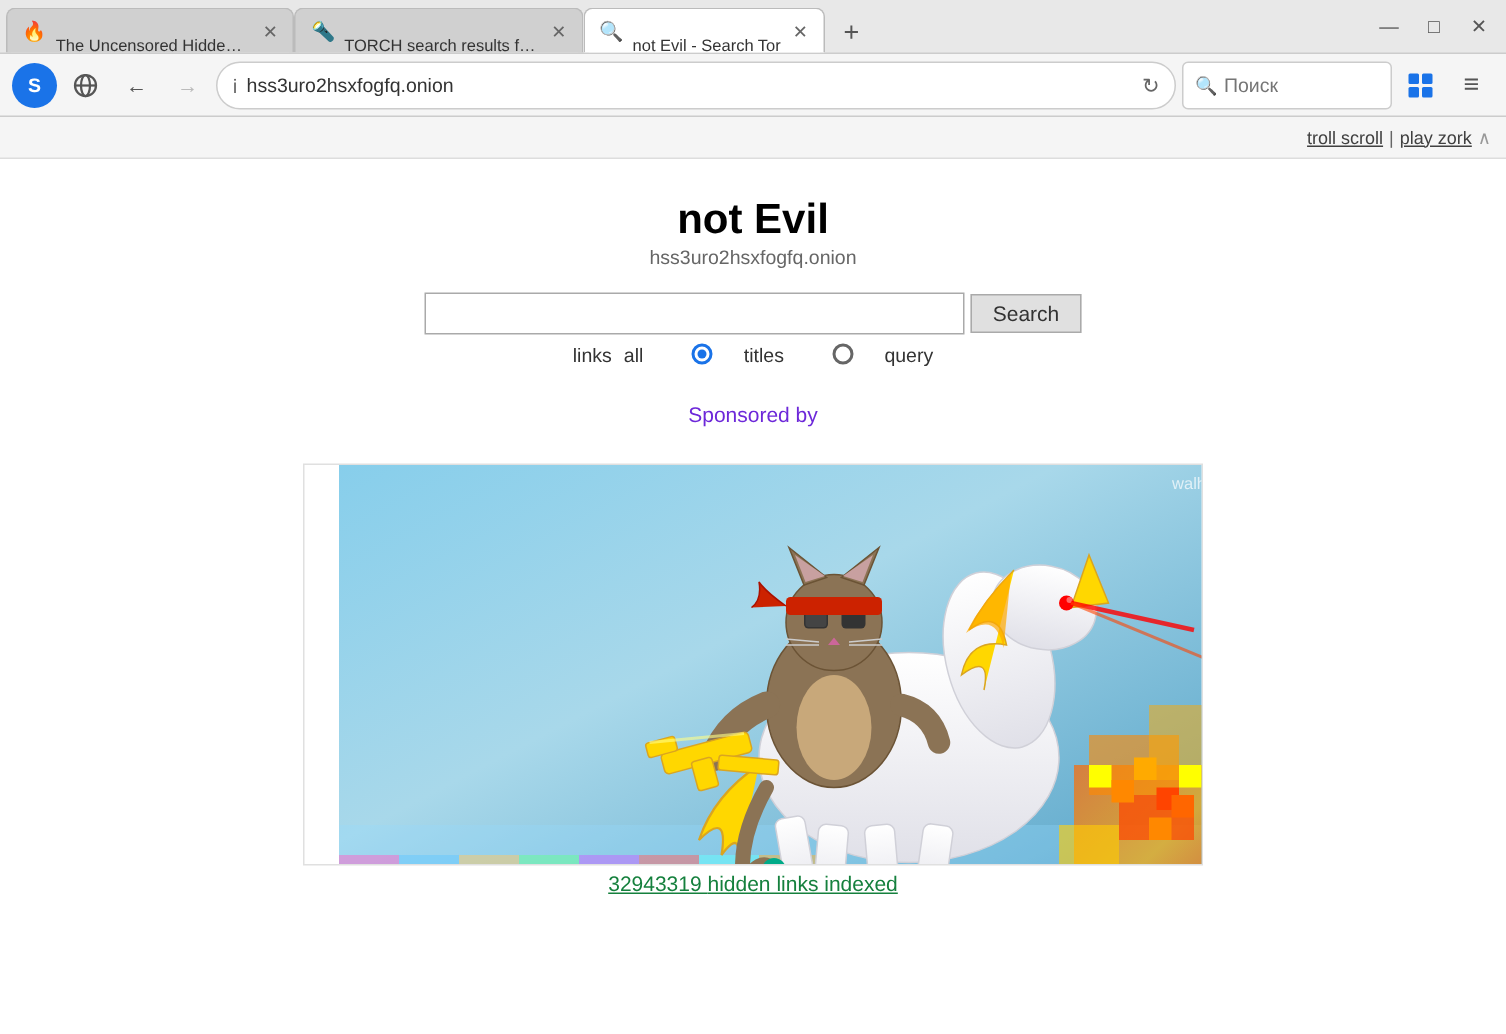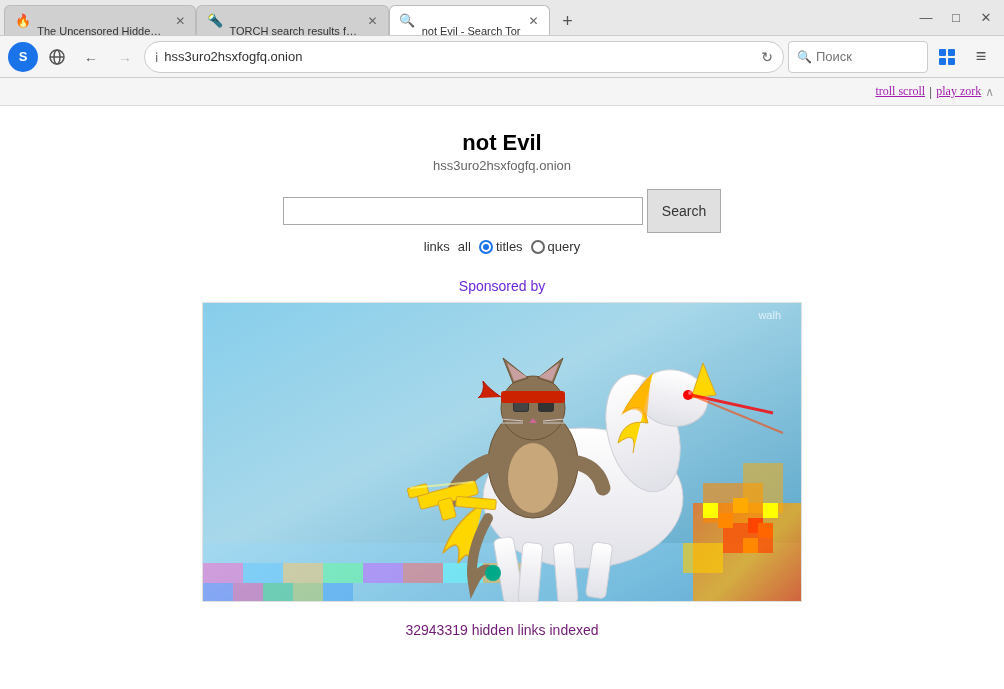--- a/index.html
+++ b/index.html
@@ -151,24 +151,23 @@
       background: #f5f5f5;
       border-bottom: 1px solid #ddd;
       display: flex;
       align-items: center;
       padding: 0 10px;
       gap: 4px;
       justify-content: flex-end;
     }
     .bookmark-link {
       font-size: 12px;
-      color: #a21caf;
+      color: #404040;
       text-decoration: underline;
       cursor: pointer;
-      font-family: Liberation Serif, serif;
     }
     .bookmark-sep { font-size: 12px; color: #666; }
     .scroll-btn {
       font-size: 12px; color: #999; cursor: pointer;
     }
 
     
     .page-content {
       flex: 1;
       background: white;
@@ -176,21 +175,21 @@
       display: flex;
       flex-direction: column;
       align-items: center;
     }
 
     .site-header {
       margin-top: 24px;
       text-align: center;
     }
     .site-title {
-      font-size: 22px;
+      font-size: 28px;
       font-weight: bold;
       color: #000;
     }
     .site-url {
       font-size: 13px;
       color: #666;
       margin-top: 2px;
     }
 
     .search-form {
@@ -207,41 +206,42 @@
     }
     .search-text-input {
       width: 360px;
       height: 28px;
       border: 1px solid #aaa;
       padding: 0 6px;
       font-size: 14px;
       outline: none;
     }
     .search-btn {
-      height: 44px;
+      height: 26px;
       padding: 0 14px;
       background: #e0e0e0;
       border: 1px solid #aaa;
       cursor: pointer;
       font-size: 14px;
       color: #333;
     }
 
     .search-options {
       display: flex;
       align-items: center;
       gap: 8px;
       font-size: 13px;
       color: #333;
     }
     .radio-option {
       display: flex;
-      align-items: flex-end;
-      gap: 3px;
+      align-items: flex-start;
+      gap: 21px;
       cursor: pointer;
+      margin-left: 24px;
     }
     .radio-dot {
       width: 14px; height: 14px;
       border-radius: 50%;
       border: 2px solid #666;
       display: flex; align-items: center; justify-content: center;
       background: white;
     }
     .radio-dot.selected { border-color: #1a73e8; }
     .radio-dot.selected::after {
@@ -251,34 +251,36 @@
       background: #1a73e8;
     }
 
     .sponsored-text {
       margin-top: 24px;
       font-size: 14px;
       color: #6d28d9;
     }
 
     .hidden-links {
-      margin-top: 20px;
+      margin-top: 4px;
       margin-bottom: 20px;
       font-size: 14px;
-      color: #701a75;
+      color: #15803d;
+      text-decoration: underline;
     }
 
     
     .sponsored-svg-wrap {
-      margin-top: 8px;
+      margin-top: 25px;
       position: relative;
       width: 600px;
-      height: 300px;
+      height: 268px;
       overflow: hidden;
       border: 1px solid #e0e0e0;
+      padding-left: 23px;
     }
   </style>
 </head>
 <body>
 
 <div class="browser-frame">
 
   <div class="title-bar">
     <div class="tabs-area">
 

